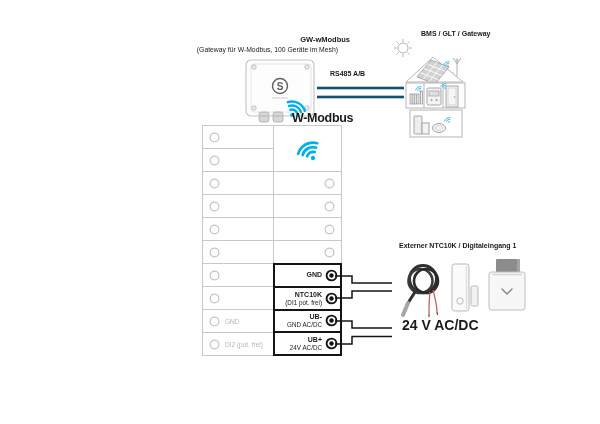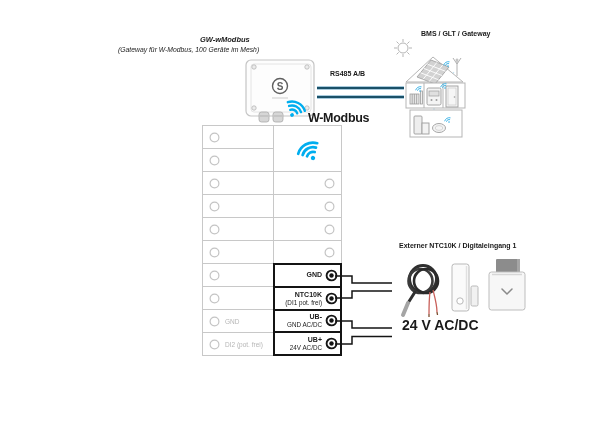--- a/index.html
+++ b/index.html
@@ -1,20 +1,20 @@
 <!DOCTYPE html>
 <html><head>
 <meta charset="utf-8">
 <style>
   html,body{margin:0;padding:0;background:#fff;}
   .canvas{position:relative;width:600px;height:424px;background:#fff;overflow:hidden;
           font-family:"Liberation Sans",sans-serif;color:#1a1a1a;}
   .lbl{position:absolute;white-space:nowrap;color:#1a1a1a;}
   .bold{font-weight:bold;}
-  .ctr{text-align:left;font-style:italic;}
+  .ctr{text-align:right;}
   svg{position:absolute;display:block;}
   svg.inb{position:static;}
   
   .tblL{position:absolute;left:202px;top:125px;width:72px;height:231px;
         border:1px solid #c8c8c8;box-sizing:border-box;background:#fff;}
   .tblL .row{height:23px;box-sizing:border-box;border-bottom:1px solid #c8c8c8;
              display:flex;align-items:center;padding-left:6px;}
   .tblL .row:last-child{border-bottom:none;}
   .tblL .glbl{margin-left:5px;font-size:6.5px;color:#b6b6b6;}
   .tblR{position:absolute;left:273px;top:125px;width:69px;height:139px;
@@ -154,21 +154,21 @@
     </g>
     <ellipse cx="51" cy="102" rx="6.5" ry="4.5" fill="#f4f4f4" stroke="#9c9c9c" stroke-width="0.9"></ellipse>
     <ellipse cx="51" cy="102" rx="3.8" ry="2.4" fill="none" stroke="#c9c9c9" stroke-width="0.7"></ellipse>
 
     <use href="#mwifi" transform="translate(60,40) rotate(15)"></use>
     <use href="#mwifi" transform="translate(32,65) rotate(15)"></use>
     <use href="#mwifi" transform="translate(57,62) rotate(15)"></use>
     <use href="#mwifi" transform="translate(61,96) rotate(15)"></use>
   </svg>
 
-  <div class="lbl bold" style="left:308px;top:111px;font-size:12.5px;letter-spacing:-0.3px;">W-Modbus</div>
+  <div class="lbl bold" style="left:292px;top:111px;font-size:12.5px;letter-spacing:-0.3px;">W-Modbus</div>
 
   <div class="tblL">
     <div class="row">
       <svg class="inb" width="11" height="11">
           <circle cx="5.5" cy="5.5" r="4.4" fill="#fff" stroke="#c4c4c4" stroke-width="1.2"></circle>
         </svg>
       <span class="glbl"></span>
       </div>
     <div class="row">
       <svg class="inb" width="11" height="11">

